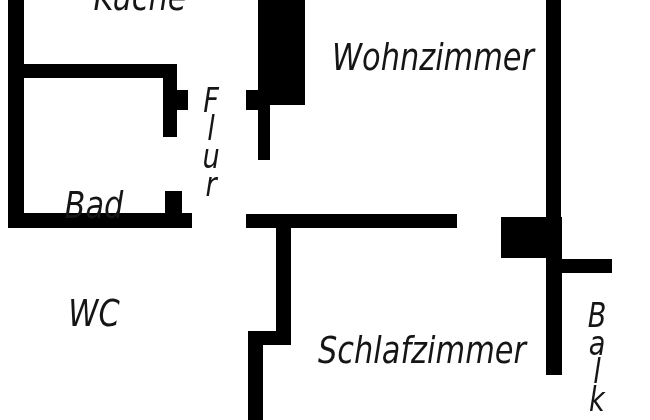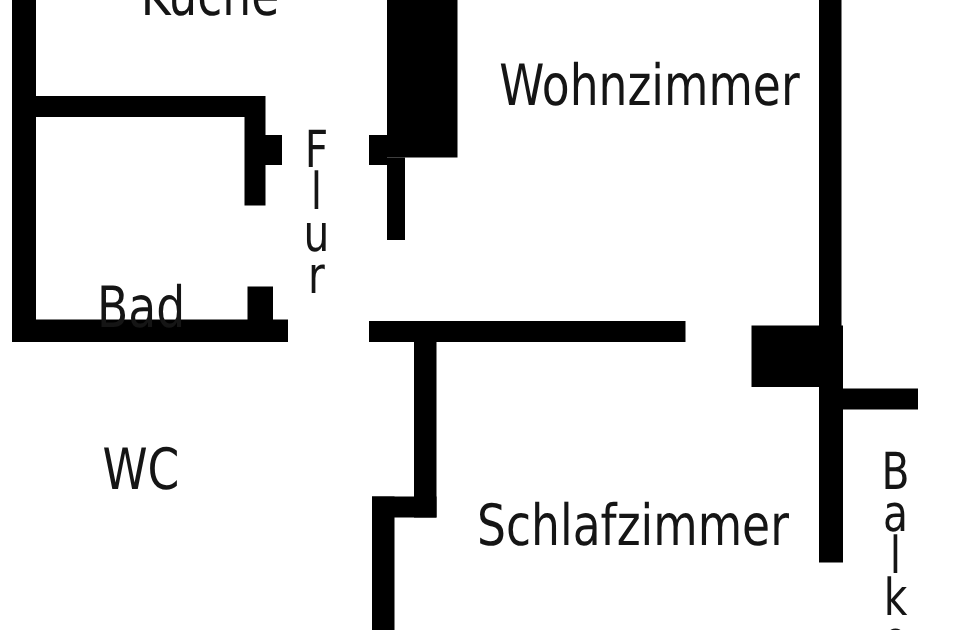--- a/index.html
+++ b/index.html
@@ -10,20 +10,21 @@
     overflow: hidden;
     background: #ffffff;
   }
   #plan {
     position: relative;
     width: 612px;
     height: 420px;
     overflow: hidden;
     background: #ffffff;
     font-family: "DejaVu Sans", "Liberation Sans", sans-serif;
+    font-style: italic;
   }
   .wall {
     position: absolute;
     background: #000000;
   }
   .label {
     position: absolute;
     color: #151515;
     font-size: 38px;
     line-height: 38px;

